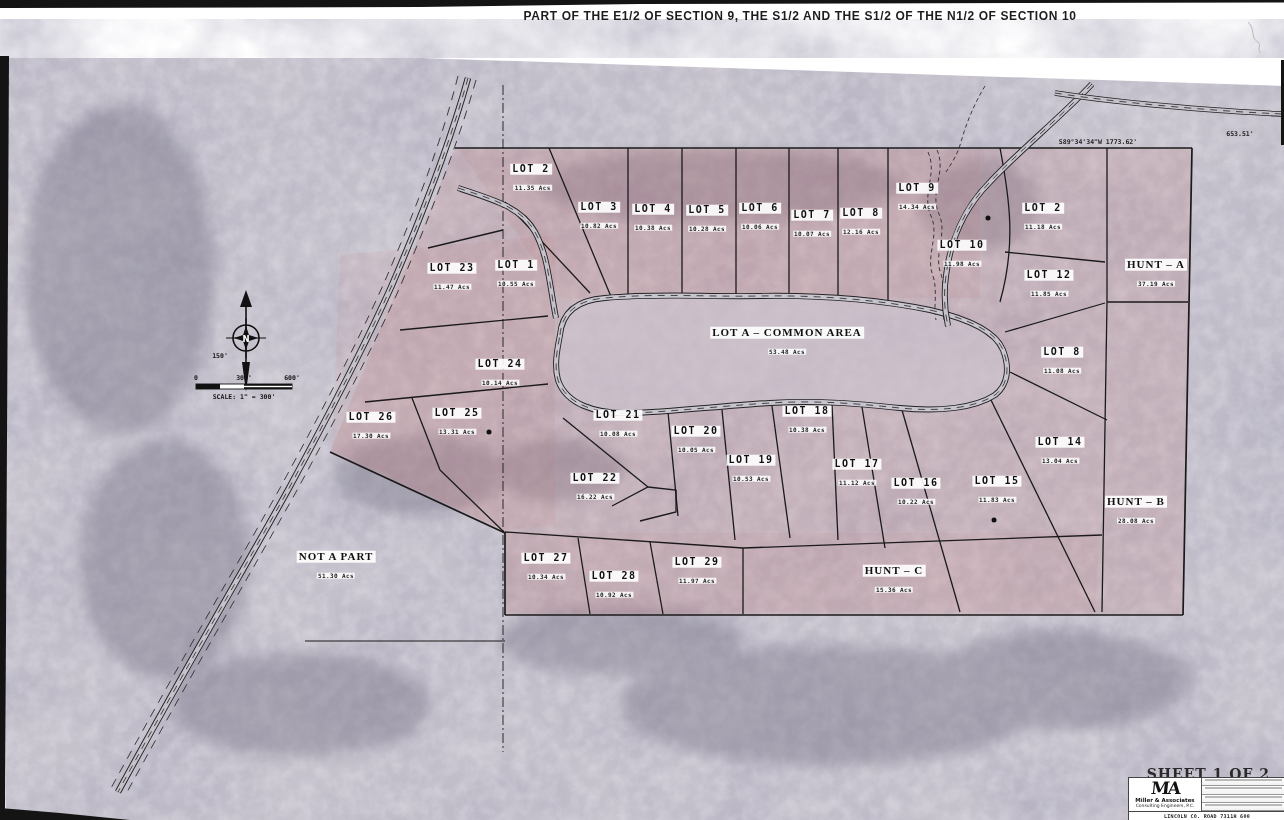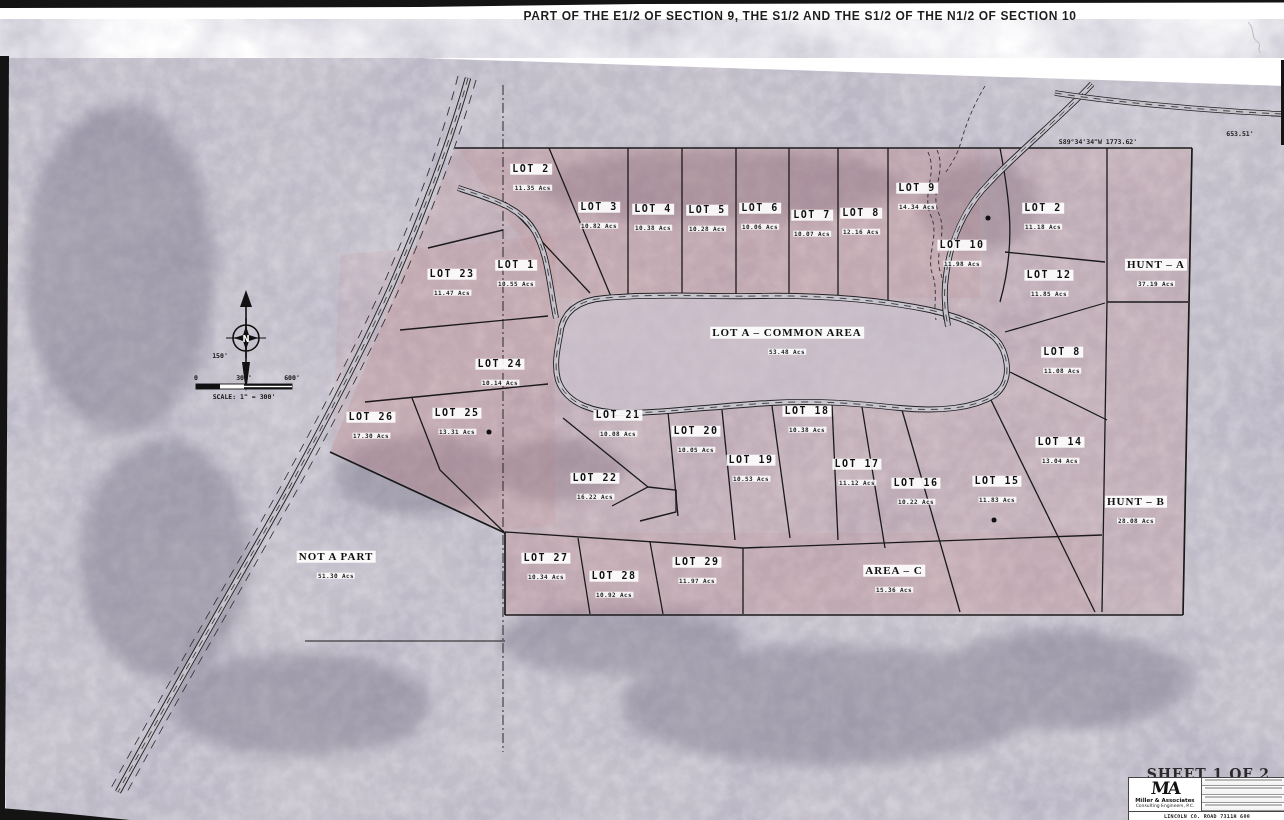--- a/index.html
+++ b/index.html
@@ -245,31 +245,31 @@
       <div class="lot-label" style="left: 1062px; top: 359px;"><span class="nm">LOT 8</span><span class="ac"><span>11.08 Acs</span></span></div>
       <div class="lot-label" style="left: 1060px; top: 449px;"><span class="nm">LOT 14</span><span class="ac"><span>13.04 Acs</span></span></div>
       <div class="lot-label" style="left: 997px; top: 488px;"><span class="nm">LOT 15</span><span class="ac"><span>11.83 Acs</span></span></div>
       <div class="lot-label" style="left: 916px; top: 490px;"><span class="nm">LOT 16</span><span class="ac"><span>10.22 Acs</span></span></div>
       <div class="lot-label" style="left: 857px; top: 471px;"><span class="nm">LOT 17</span><span class="ac"><span>11.12 Acs</span></span></div>
       <div class="lot-label" style="left: 807px; top: 418px;"><span class="nm">LOT 18</span><span class="ac"><span>10.38 Acs</span></span></div>
       <div class="lot-label" style="left: 751px; top: 467px;"><span class="nm">LOT 19</span><span class="ac"><span>10.53 Acs</span></span></div>
       <div class="lot-label" style="left: 696px; top: 438px;"><span class="nm">LOT 20</span><span class="ac"><span>10.05 Acs</span></span></div>
       <div class="lot-label" style="left: 618px; top: 422px;"><span class="nm">LOT 21</span><span class="ac"><span>10.08 Acs</span></span></div>
       <div class="lot-label" style="left: 595px; top: 485px;"><span class="nm">LOT 22</span><span class="ac"><span>16.22 Acs</span></span></div>
-      <div class="lot-label" style="left: 452px; top: 281px;"><span class="nm">LOT 23</span><span class="ac"><span>11.47 Acs</span></span></div>
+      <div class="lot-label" style="left: 452px; top: 275px;"><span class="nm">LOT 23</span><span class="ac"><span>11.47 Acs</span></span></div>
       <div class="lot-label" style="left: 500px; top: 371px;"><span class="nm">LOT 24</span><span class="ac"><span>10.14 Acs</span></span></div>
       <div class="lot-label" style="left: 457px; top: 420px;"><span class="nm">LOT 25</span><span class="ac"><span>13.31 Acs</span></span></div>
       <div class="lot-label" style="left: 371px; top: 424px;"><span class="nm">LOT 26</span><span class="ac"><span>17.30 Acs</span></span></div>
       <div class="lot-label" style="left: 546px; top: 565px;"><span class="nm">LOT 27</span><span class="ac"><span>10.34 Acs</span></span></div>
       <div class="lot-label" style="left: 614px; top: 583px;"><span class="nm">LOT 28</span><span class="ac"><span>10.92 Acs</span></span></div>
       <div class="lot-label" style="left: 697px; top: 569px;"><span class="nm">LOT 29</span><span class="ac"><span>11.97 Acs</span></span></div>
       <div class="lot-label sm" style="left: 787px; top: 340px;"><span class="nm">LOT A – COMMON AREA</span><span class="ac"><span>53.48 Acs</span></span></div>
       <div class="lot-label sm" style="left: 1156px; top: 272px;"><span class="nm">HUNT – A</span><span class="ac"><span>37.19 Acs</span></span></div>
       <div class="lot-label sm" style="left: 1136px; top: 509px;"><span class="nm">HUNT – B</span><span class="ac"><span>28.08 Acs</span></span></div>
-      <div class="lot-label sm" style="left: 894px; top: 578px;"><span class="nm">AREA – C</span><span class="ac"><span>15.36 Acs</span></span></div>
+      <div class="lot-label sm" style="left: 894px; top: 578px;"><span class="nm">HUNT – C</span><span class="ac"><span>15.36 Acs</span></span></div>
       <div class="lot-label sm" style="left: 336px; top: 564px;"><span class="nm">NOT A PART</span><span class="ac"><span>51.30 Acs</span></span></div>
       <div class="survey-dot" style="left: 988px; top: 218px;"></div>
       <div class="survey-dot" style="left: 489px; top: 432px;"></div>
       <div class="survey-dot" style="left: 994px; top: 520px;"></div>
       <div class="scale-tick" style="left: 196px; top: 374px;">0</div>
       <div class="scale-tick" style="left: 220px; top: 352px;">150'</div>
       <div class="scale-tick" style="left: 244px; top: 374px;">300'</div>
       <div class="scale-tick" style="left: 292px; top: 374px;">600'</div>
     </div>
 

